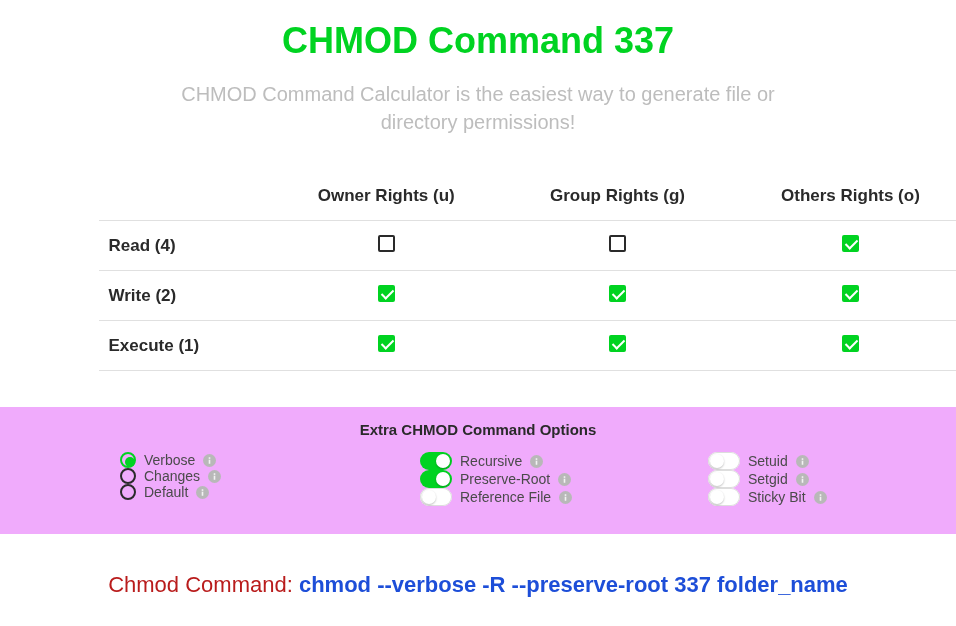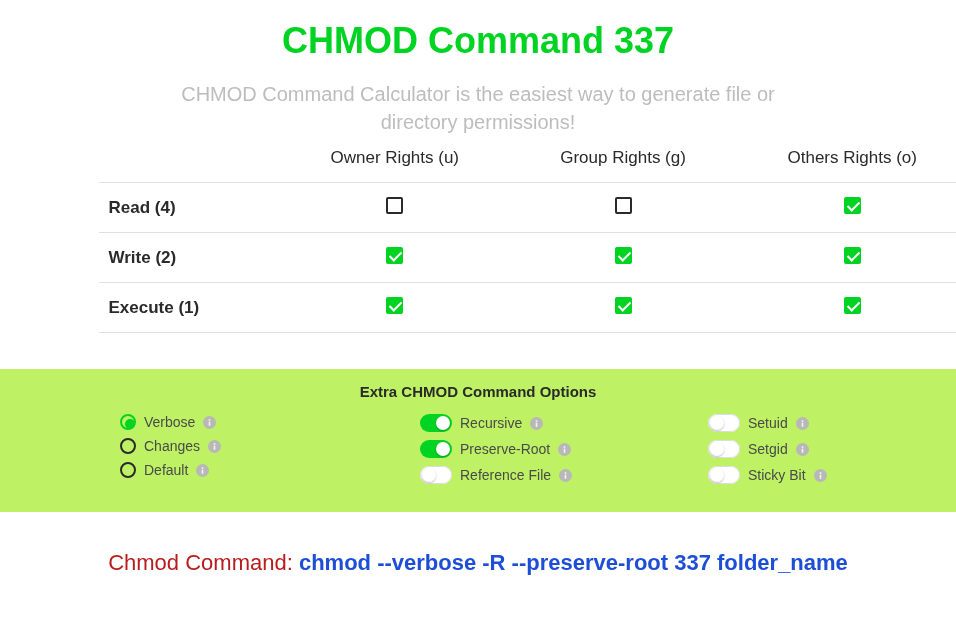--- a/index.html
+++ b/index.html
@@ -1,32 +1,32 @@
 <!DOCTYPE html>
 <html><head>
 <meta charset="utf-8">
 <style>
 * { box-sizing: border-box; margin: 0; padding: 0; }
 body { font-family: -apple-system, BlinkMacSystemFont, "Segoe UI", Arial, sans-serif; background: #fff; color: #333; }
 .container { width: 759px; margin: 0 auto; padding: 20px 0 0 0; }
 .page-title { text-align: center; font-size: 36px; font-weight: 800; color: #00d321; margin-bottom: 18px; }
-.subtitle { text-align: center; font-size: 20px; color: #bdbdbd; font-weight: 400; padding: 0 60px; line-height: 1.4; }
+.subtitle { text-align: center; font-size: 20px; color: #bdbdbd; font-weight: 400; margin-bottom: 38px; padding: 0 60px; line-height: 1.4; }
 .perm-table { width: 870px; margin: 0 auto; border-collapse: collapse; }
-.perm-table th { font-size: 17px; font-weight: 400; color: #2a2a2a; padding: 12px 0 14px 0; text-align: center; }
+.perm-table th { font-size: 17px; font-weight: 700; color: #2a2a2a; padding: 12px 0 14px 0; text-align: center; }
 .perm-table th:first-child { text-align: left; padding-left: 10px; }
 .perm-table td { padding: 14px 0; text-align: center; border-top: 1px solid #e0e0e0; }
 .perm-table td:first-child { text-align: left; font-size: 17px; font-weight: 700; color: #2a2a2a; padding-left: 10px; }
 .perm-table tr:last-child td { border-bottom: 1px solid #e0e0e0; }
 .cbox { display: inline-block; width: 17px; height: 17px; border: 2px solid #2a2a2a; border-radius: 2px; position: relative; cursor: pointer; }
 .cbox.checked { background: #00d321; border-color: #00d321; }
 .cbox.checked::after { content: ""; position: absolute; left: 4px; top: 0px; width: 5px; height: 10px; border: solid #fff; border-width: 0 2.5px 2.5px 0; transform: rotate(45deg); }
-.extra-section { background: #bef264; margin-top: 36px; padding: 14px 0 28px 0; }
+.extra-section { background: #f0abfc; margin-top: 36px; padding: 14px 0 28px 0; }
 .extra-title { text-align: center; font-size: 15px; font-weight: 700; color: #2a2a2a; margin-bottom: 14px; }
 .options-row { display: flex; justify-content: center; gap: 0; }
-.options-col { display: flex; flex-direction: column; gap: 8px; }
+.options-col { display: flex; flex-direction: column; gap: 0; }
 .col1 { width: 300px; padding-left: 72px; }
 .col2 { width: 300px; padding-left: 72px; justify-content: space-between; }
 .col3 { width: 260px; padding-left: 60px; }
 .option-item { display: flex; align-items: center; gap: 8px; font-size: 14px; color: #4a4a4a; }
 .radio { width: 16px; height: 16px; border: 2.5px solid #2a2a2a; border-radius: 50%; display: inline-block; position: relative; cursor: pointer; flex-shrink: 0; }
 .radio.selected { border-color: #00d321; }
 .radio.selected::after { content: ""; position: absolute; left: 3px; top: 3px; width: 10px; height: 10px; background: #00d321; border-radius: 50%; }
 .toggle { width: 32px; height: 18px; background: #fff; border-radius: 9px; position: relative; cursor: pointer; flex-shrink: 0; box-shadow: inset 0 0 0 1px #ddd; }
 .toggle::after { content: ""; position: absolute; width: 14px; height: 14px; background: #fff; border-radius: 50%; top: 2px; left: 2px; box-shadow: 0 1px 2px rgba(0,0,0,0.25); transition: left 0.15s; }
 .toggle.on { background: #00d321; box-shadow: none; }

